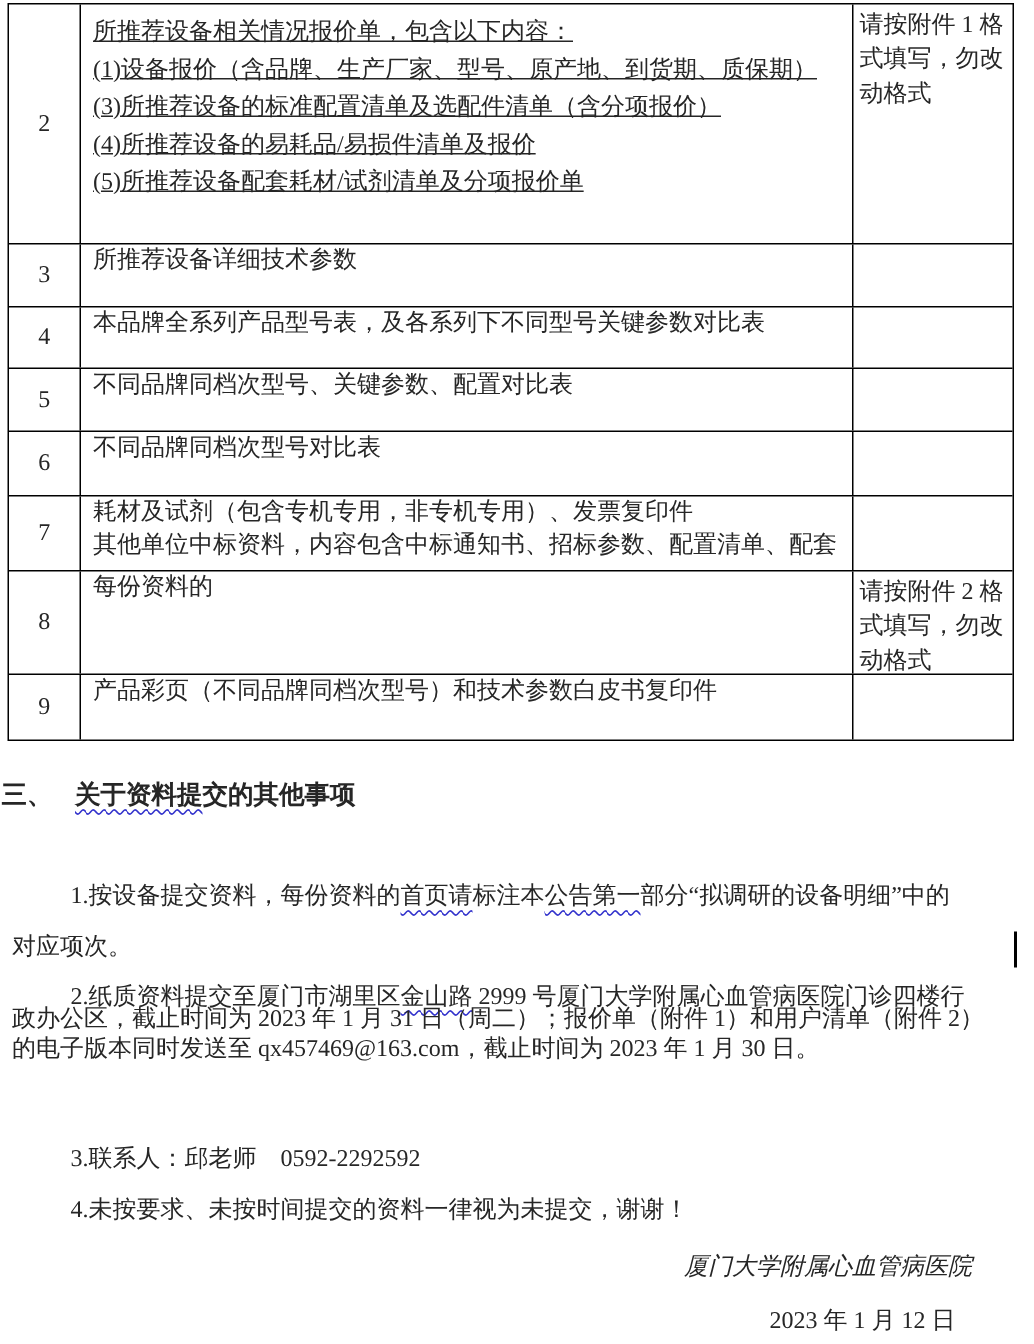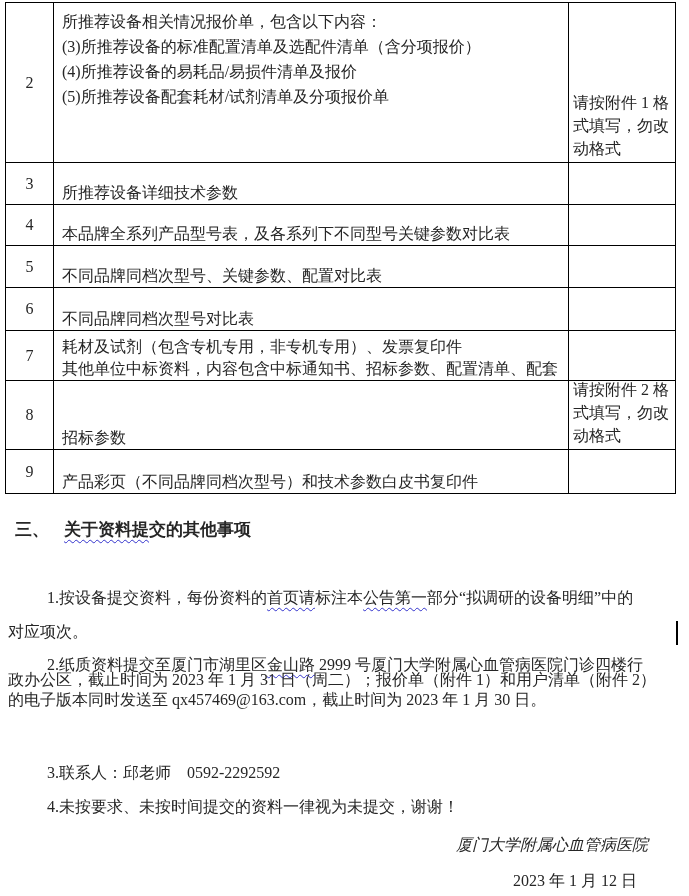--- a/index.html
+++ b/index.html
@@ -27,44 +27,44 @@
   }
   .t-row{display:flex;box-sizing:border-box;border-bottom:1px solid var(--border);}
   .t-row:last-child{border-bottom:none;}
   .cell-num{
     width:48px;flex:0 0 48px;box-sizing:border-box;
     border-right:1px solid var(--border);
     display:flex;align-items:center;justify-content:center;
   }
   .cell-content{
     flex:1;box-sizing:border-box;padding:0 8px;
-    display:flex;flex-direction:column;justify-content:flex-end;
+    display:flex;flex-direction:column;justify-content:flex-start;
   }
-  .cell-content.v-top{justify-content:flex-start;padding-top:6px;}
+  .cell-content.v-top{justify-content:flex-start;padding-top:6px;text-decoration:underline;}
   .content-line{line-height:22px;}
   .v-top .content-line{line-height:25px;white-space:nowrap;}
   .cell-note{
     width:107px;flex:0 0 107px;box-sizing:border-box;
     border-left:1px solid var(--border);
     padding:2px 4px;
-    display:flex;align-items:flex-end;
+    display:flex;align-items:flex-start;
     line-height:23px;
   }
   .wavy{
     text-decoration-line:underline;
     text-decoration-style:wavy;
     text-decoration-color:var(--wavy);
     text-decoration-thickness:1px;
     text-underline-offset:4px;
     text-decoration-skip-ink:none;
   }
 
   
   .sec-heading{
-    position:absolute;left:15px;top:518px;
+    position:absolute;left:1px;top:518px;
     font-weight:bold;font-size:17px;line-height:24px;white-space:nowrap;
   }
   .sec-num{display:inline-block;width:49px;}
   .body-line{
     position:absolute;left:8px;
     font-size:16px;line-height:22px;white-space:nowrap;
   }
   .body-line.indent{padding-left:39px;margin-top:33px;}
   .caret{
     position:absolute;left:676px;top:621px;width:1.5px;height:24px;
@@ -79,20 +79,21 @@
 </head>
 <body>
 
 <div class="page">
 
   <div class="doc-table" id="doc-table">
       <div class="t-row" style="height: 160px;">
         <div class="cell-num">2</div>
         <div class="cell-content v-top">
           <div class="content-line"><span>所推荐设备相关情况报价单，包含以下内容：</span></div>
+          <div class="content-line"><span>(1)设备报价（含品牌、生产厂家、型号、原产地、到货期、质保期）</span></div>
           <div class="content-line"><span>(3)所推荐设备的标准配置清单及选配件清单（含分项报价）</span></div>
           <div class="content-line"><span>(4)所推荐设备的易耗品/易损件清单及报价</span></div>
           <div class="content-line"><span>(5)所推荐设备配套耗材/试剂清单及分项报价单</span></div>
         </div>
         <div class="cell-note">
           <span>请按附件 1 格式填写，勿改动格式</span>
         </div>
       </div>
       <div class="t-row" style="height: 42px;">
         <div class="cell-num">3</div>
@@ -136,21 +137,21 @@
           <div class="content-line"><span>耗材及试剂（包含专机专用，非专机专用）、发票复印件</span></div>
           <div class="content-line"><span>其他单位中标资料，内容包含中标通知书、招标参数、配置清单、配套</span></div>
         </div>
         <div class="cell-note">
           <span></span>
         </div>
       </div>
       <div class="t-row" style="height: 69px;">
         <div class="cell-num">8</div>
         <div class="cell-content">
-          <div class="content-line"><span>招标参数</span></div>
+          <div class="content-line"><span>每份资料的</span></div>
         </div>
         <div class="cell-note">
           <span>请按附件 2 格式填写，勿改动格式</span>
         </div>
       </div>
       <div class="t-row" style="height: 43px;">
         <div class="cell-num">9</div>
         <div class="cell-content">
           <div class="content-line"><span>产品彩页（不同品牌同档次型号）和技术参数白皮书复印件</span></div>
         </div>

